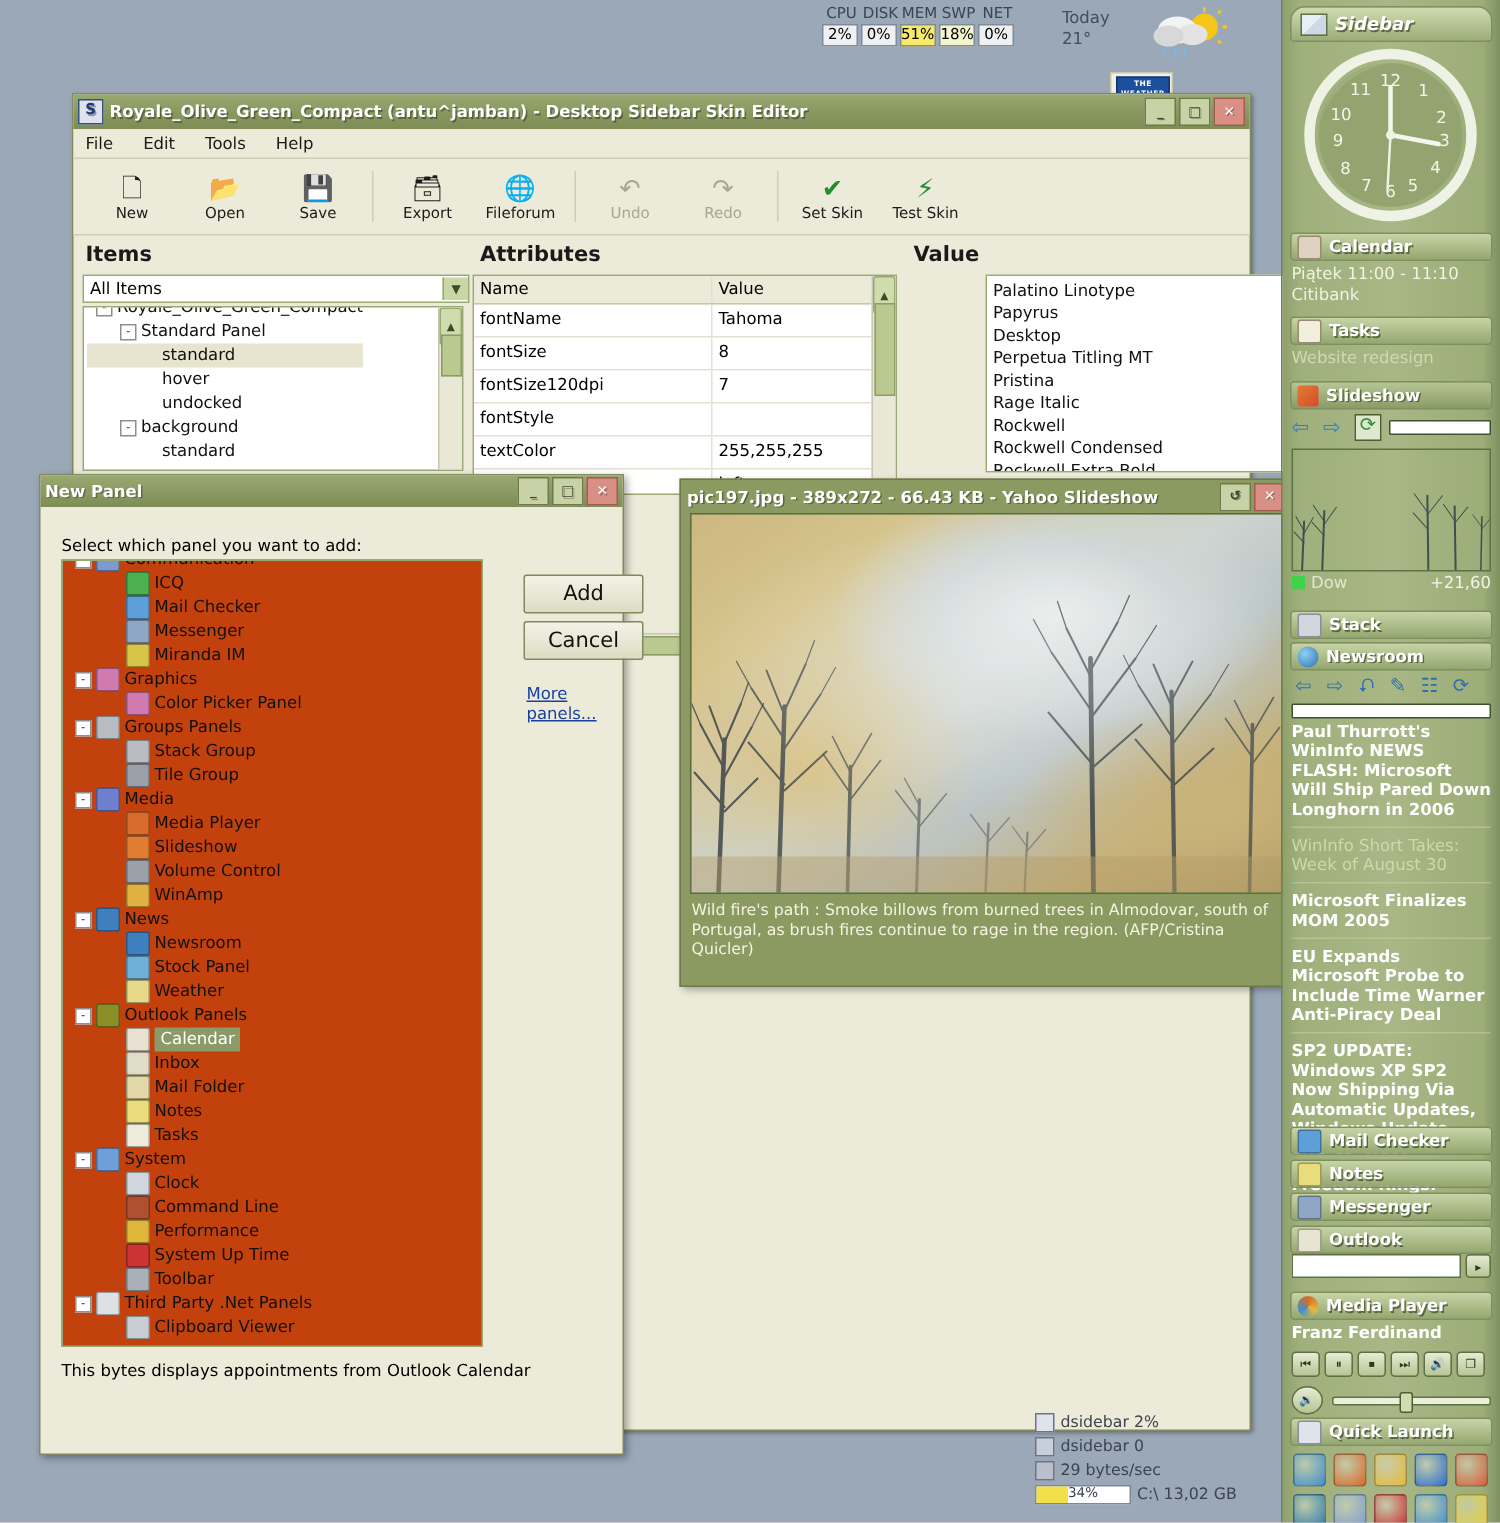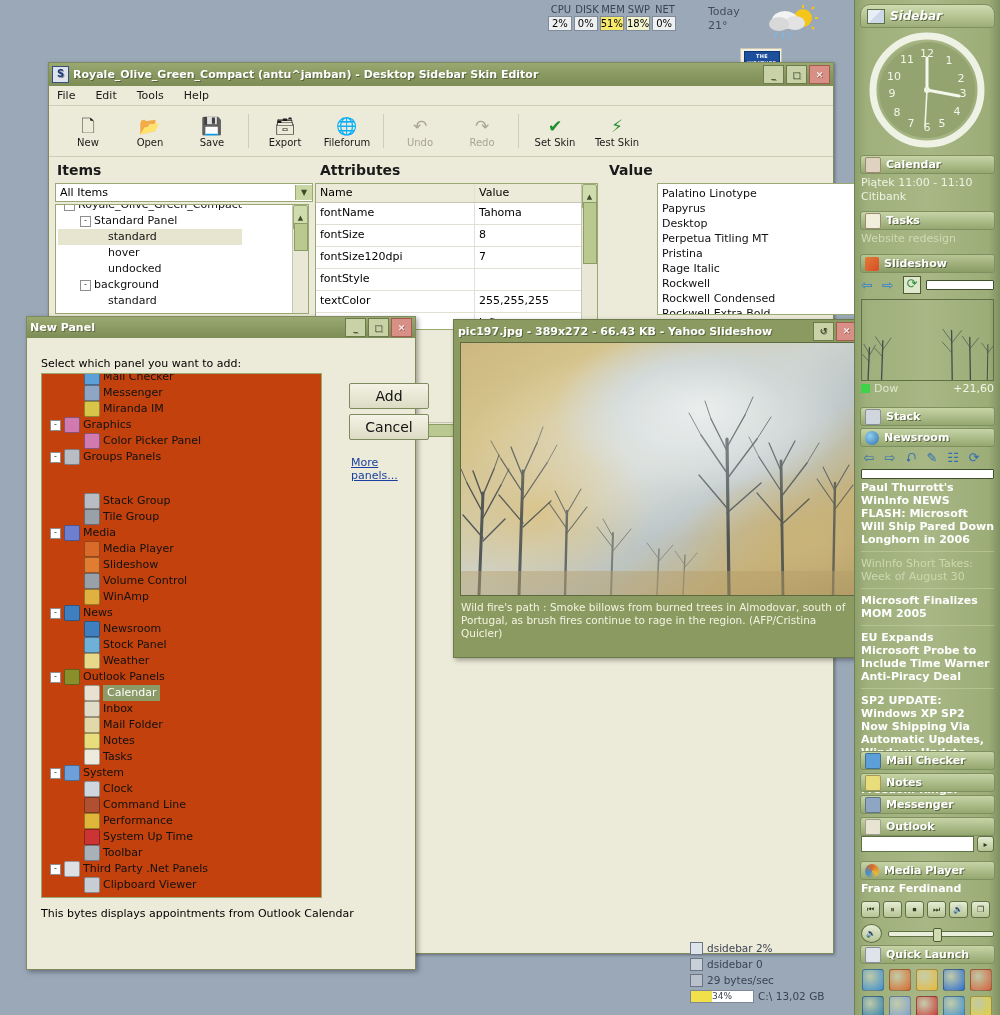--- a/index.html
+++ b/index.html
@@ -436,21 +436,21 @@
         <div class="tnode" style="padding-left: 28px;">
           <span class="texp" style="border: none; background: transparent;"></span>
           <span class="tico" style="background: rgb(208, 122, 176); border: 1px solid rgba(0, 0, 0, 0.32);"></span>
           <span>Color Picker Panel</span>
         </div>
         <div class="tnode" style="padding-left: 6px;">
           <span class="texp">-</span>
           <span class="tico" style="background: rgb(185, 188, 194); border: 1px solid rgba(0, 0, 0, 0.32);"></span>
           <span>Groups Panels</span>
         </div>
-        <div class="tnode" style="padding-left: 28px; margin-top: 28px;">
+        <div class="tnode" style="padding-left: 28px;">
           <span class="texp" style="border: none; background: transparent;"></span>
           <span class="tico" style="background: rgb(185, 188, 194); border: 1px solid rgba(0, 0, 0, 0.32);"></span>
           <span>Stack Group</span>
         </div>
         <div class="tnode" style="padding-left: 28px;">
           <span class="texp" style="border: none; background: transparent;"></span>
           <span class="tico" style="background: rgb(154, 160, 168); border: 1px solid rgba(0, 0, 0, 0.32);"></span>
           <span>Tile Group</span>
         </div>
         <div class="tnode" style="padding-left: 6px;">

